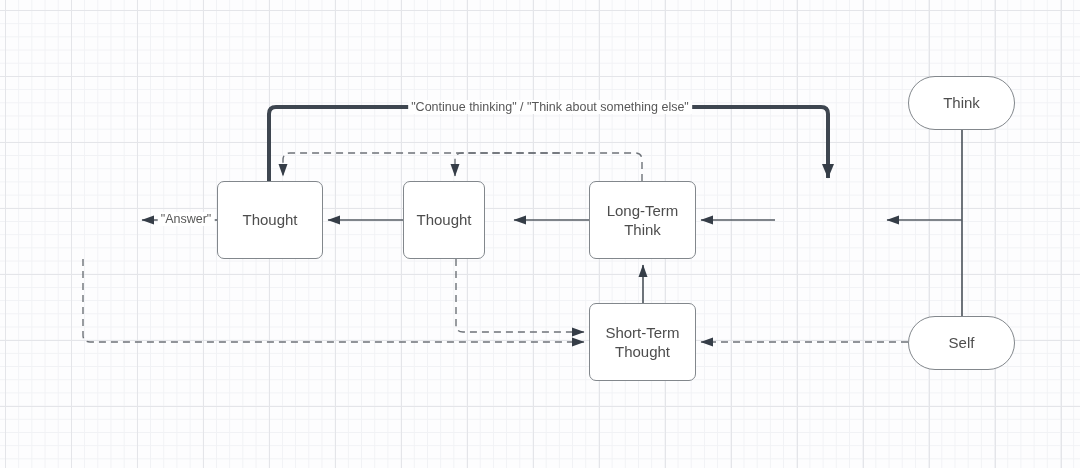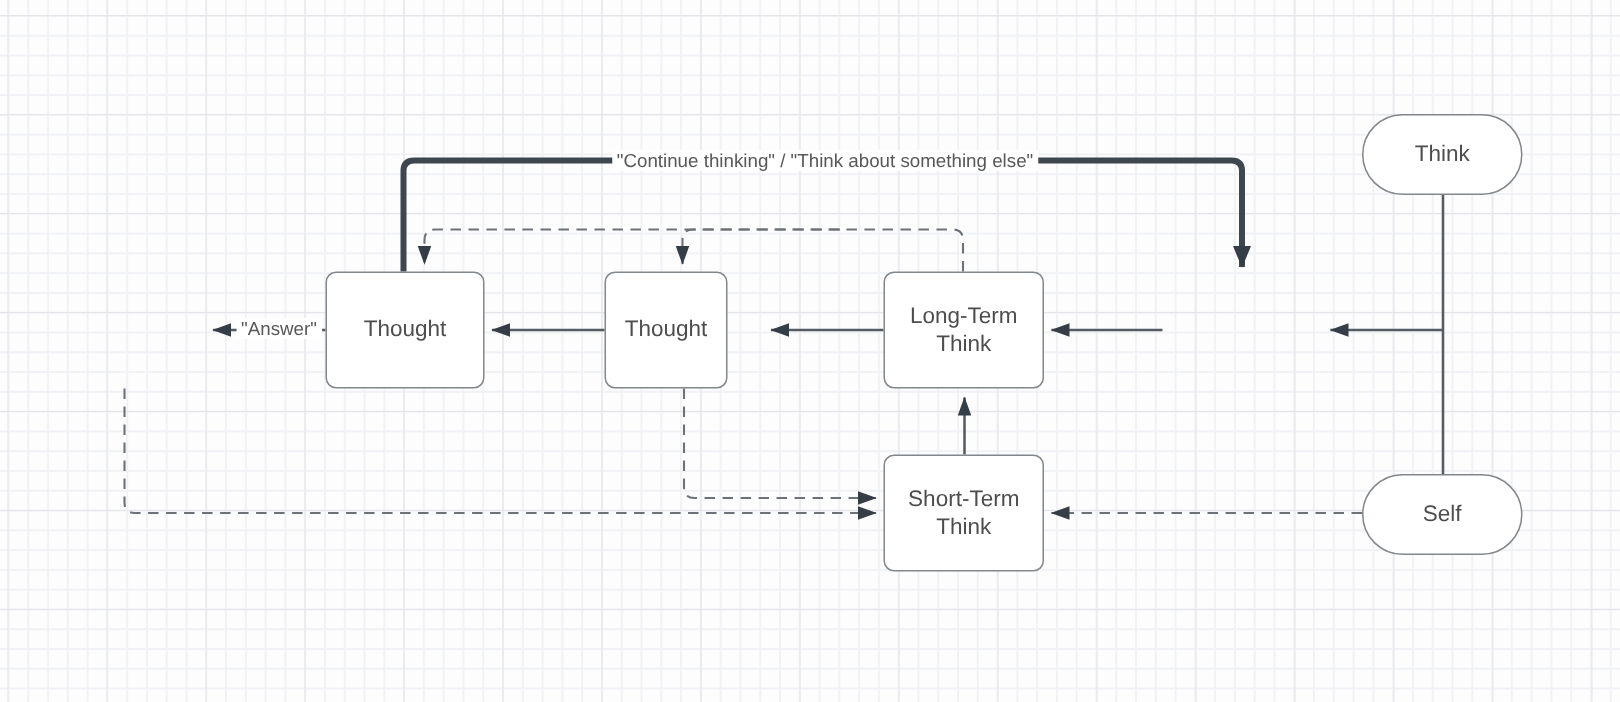--- a/index.html
+++ b/index.html
@@ -80,21 +80,21 @@
   </div>
   <div class="node" style="left:403px;top:181px;width:82px;height:78px">
     <span>Thought</span>
   </div>
   <div class="node" style="left:589px;top:181px;width:107px;height:78px">
     <span>Long-Term
 Think</span>
   </div>
   <div class="node" style="left:589px;top:303px;width:107px;height:78px">
     <span>Short-Term
-Think</span>
+Thought</span>
   </div>
   <div class="node pill" style="left:908px;top:76px;width:107px;height:54px">
     <span>Think</span>
   </div>
   <div class="node pill" style="left:908px;top:316px;width:107px;height:54px">
     <span>Self</span>
   </div>
 
   <div class="edge-label" style="left:550px;top:107px">"Continue thinking" / "Think about something else"</div>
   <div class="edge-label" style="left:186px;top:219px">"Answer"</div>

